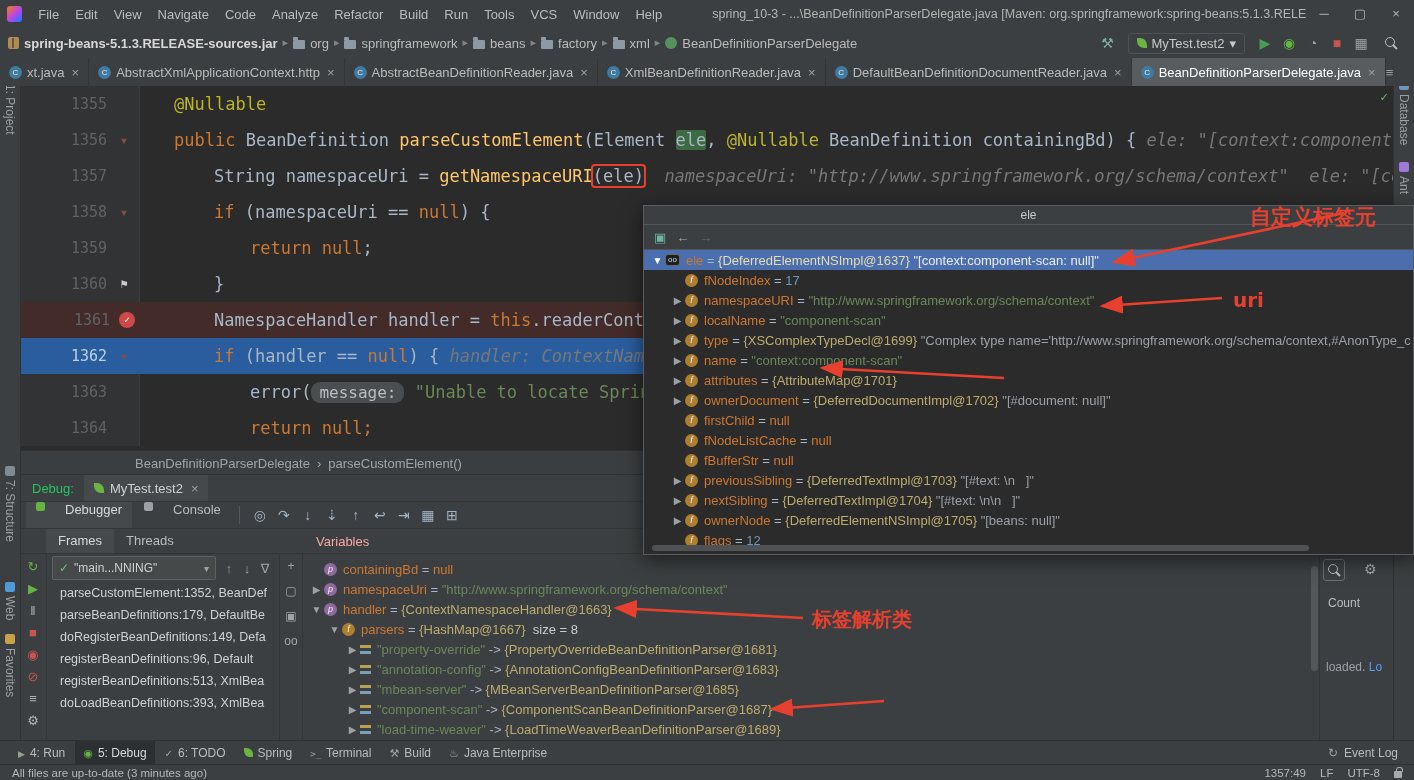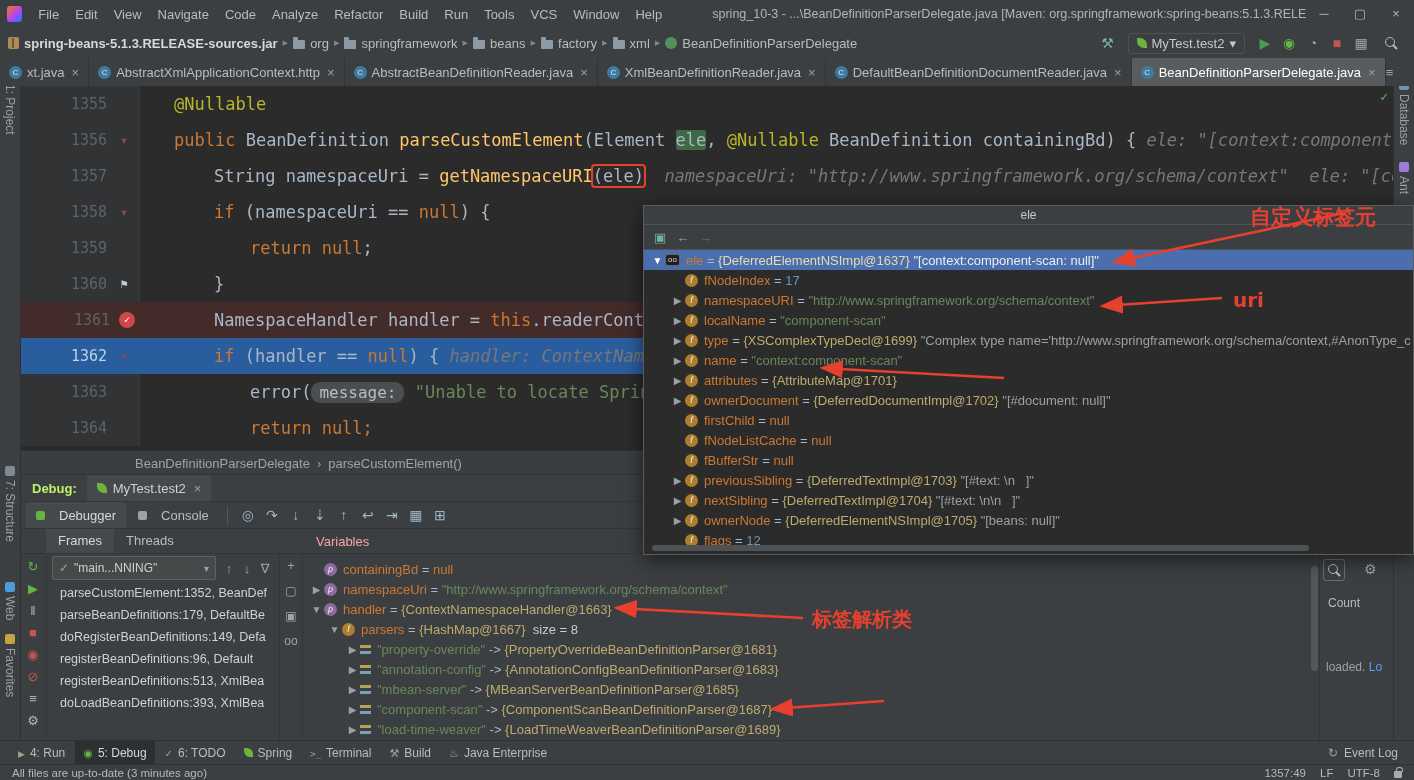--- a/index.html
+++ b/index.html
@@ -66,24 +66,24 @@
   .hl{background:#3d6a42;border-radius:2px}
   .redbox{box-shadow:0 0 0 2px #e8402e;border-radius:2px}
   .pill{background:#4b4e50;color:#b9bdc1;border-radius:9px;padding:1px 8px;font-size:16px}
   .inspect-ok{position:absolute;top:3px;right:6px;color:#61b469;font-size:13px}
   
   .crumbbar{position:absolute;top:450px;left:20px;right:20px;height:24px;background:#3b3e40;border-top:1px solid #2f3133;
             display:flex;align-items:center;gap:7px;padding-left:115px;color:#9fa4a8;z-index:1}
   
   .debugwin{position:absolute;top:474px;left:20px;right:20px;bottom:40px;background:#3c3f41;border-top:1px solid #2f3133;display:flex;flex-direction:column;z-index:2}
   .dbg-header{height:26px;display:flex;align-items:center;gap:10px;padding-left:12px}
-  .dbg-label{color:#bef264;font-weight:bold}
+  .dbg-label{color:#22c55e;font-weight:normal}
   .dbg-tab{display:flex;align-items:center;gap:6px;background:#45494b;height:26px;padding:0 10px;color:#d0d0d0}
   .dbg-toolbar{height:26px;display:flex;align-items:center;gap:2px;border-top:1px solid #333637;border-bottom:1px solid #333637;padding-left:6px}
-  .dbg-tabbtn{display:flex;align-items:center;gap:14px;height:26px;padding:0 10px;color:#bbb}
+  .dbg-tabbtn{display:flex;align-items:flex-start;gap:20px;height:26px;padding:0 10px;color:#bbb}
   .dbg-tabbtn.active{background:#46494b;color:#d8d8d8}
   .vsep{width:1px;height:18px;background:#55585a;margin:0 6px}
   .tool-ic{width:24px;text-align:center;font-size:14px;color:#9fb6c8}
   .dbg-s{display:inline-block;width:9px;height:9px;border-radius:2px}
   .dbg-sub{height:24px;display:flex;align-items:center;border-bottom:1px solid #333637;position:relative}
   .ftab{height:24px;line-height:24px;padding:0 12px;color:#bbb}
   .ftab.active{background:#46494b;color:#d8d8d8}
   .vars-title{position:absolute;left:296px;color:#fca5a5}
   .dbg-content{flex:1;display:flex;min-height:0}
   .dbg-leftcol{width:26px;border-right:1px solid #333637;display:flex;flex-direction:column;align-items:center;padding-top:5px;gap:6px}

